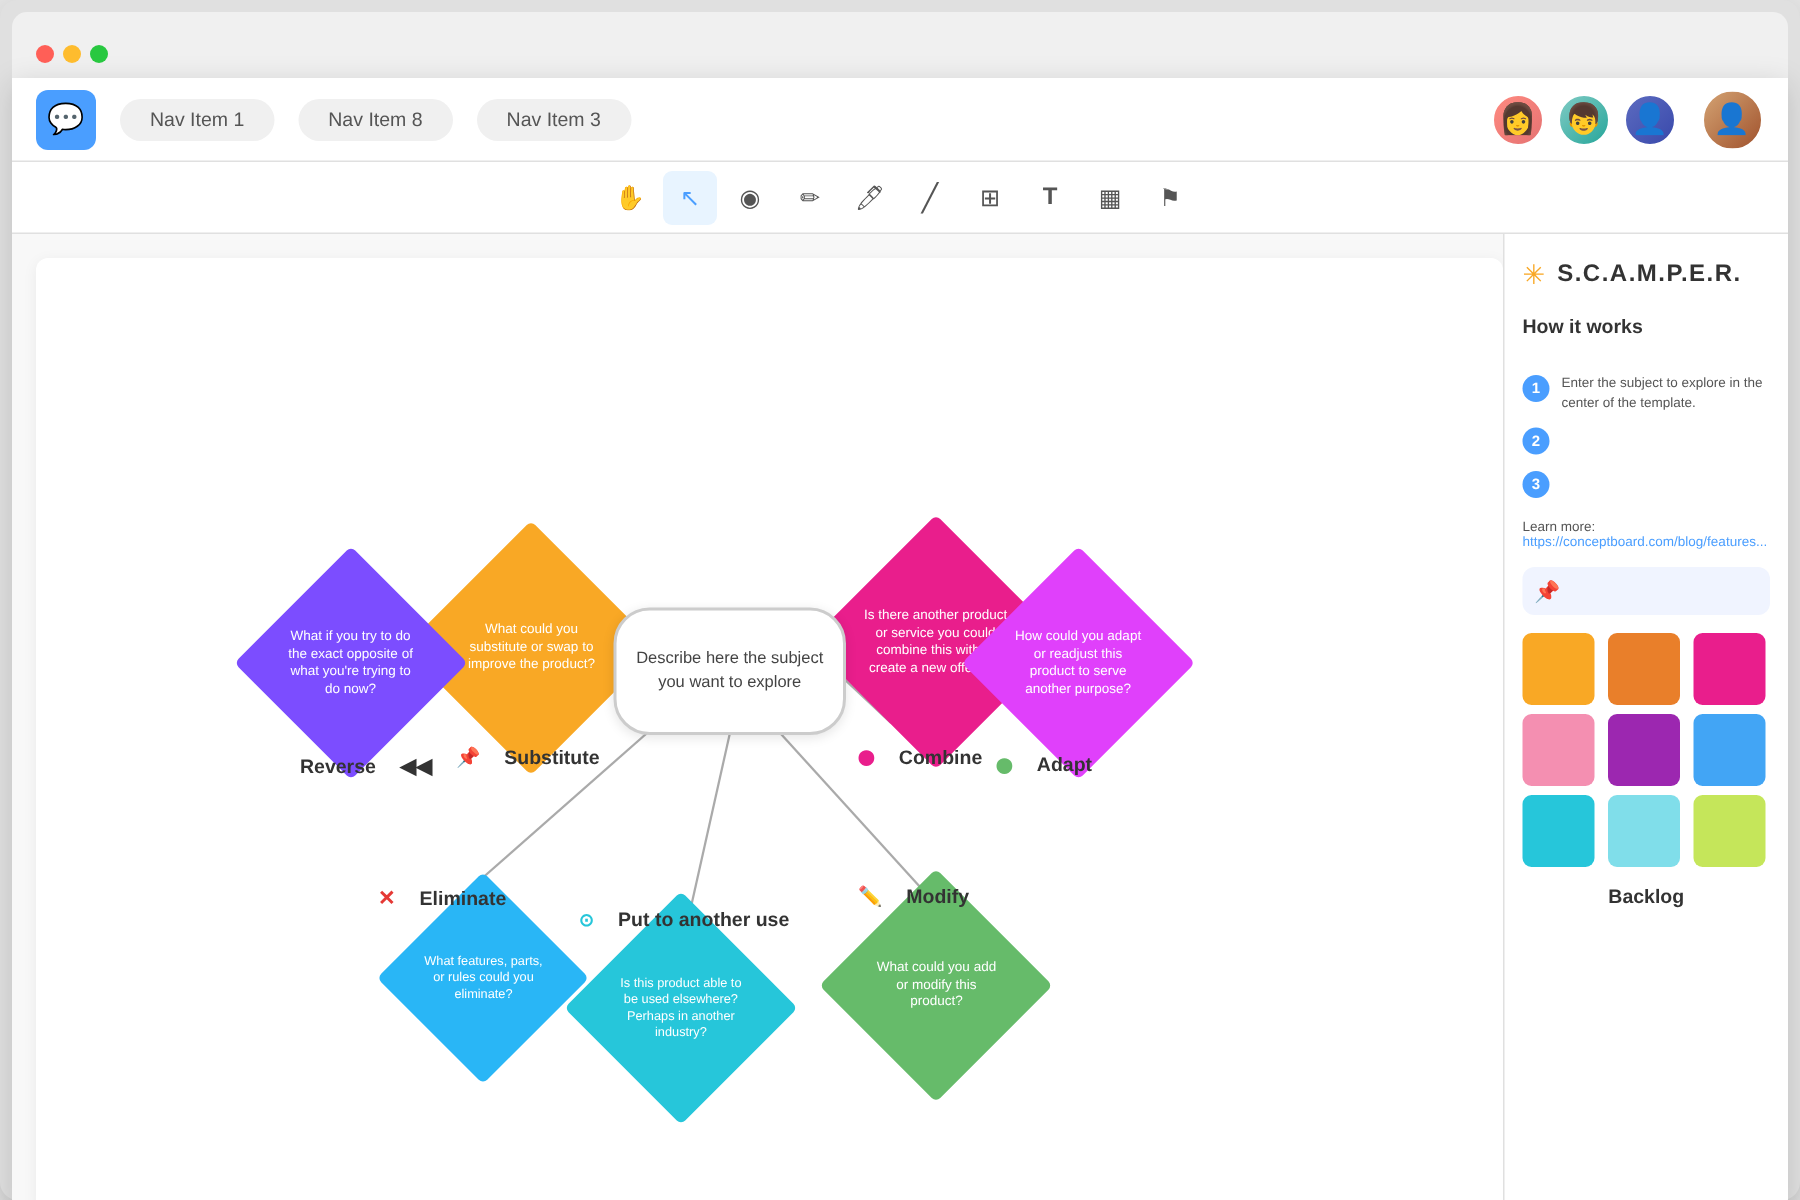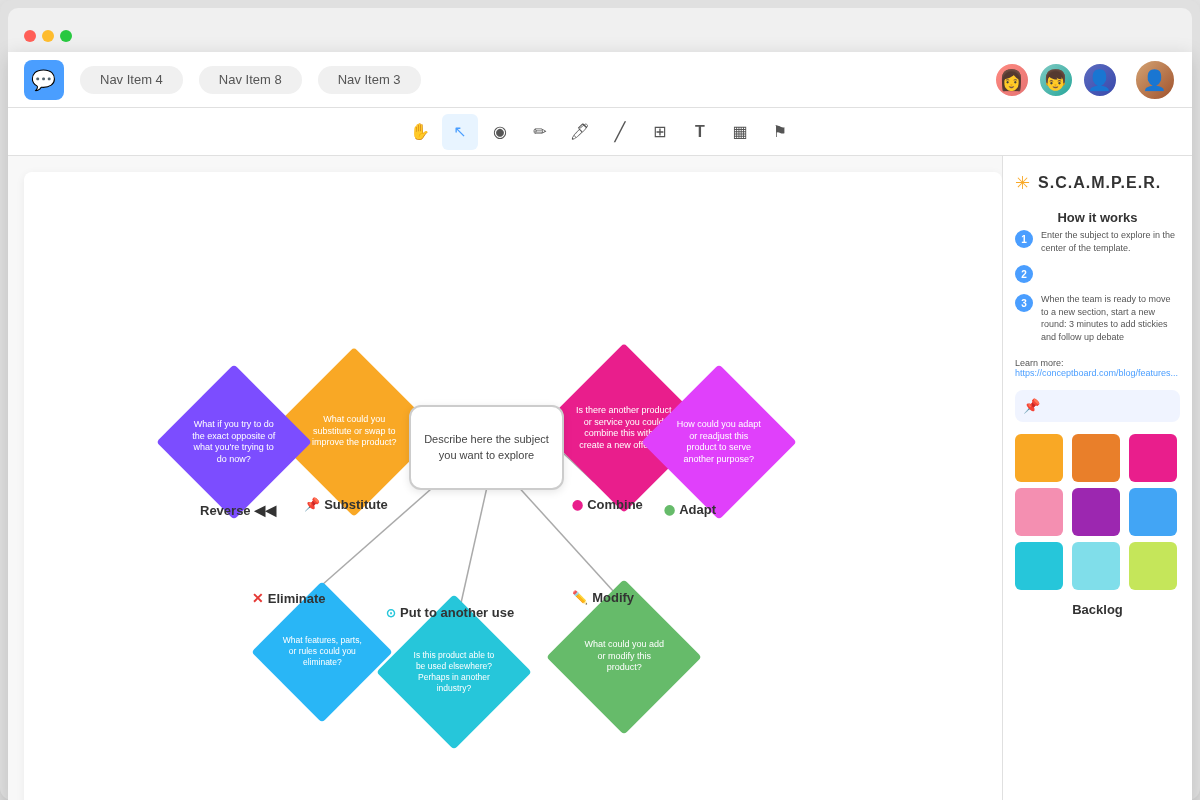--- a/index.html
+++ b/index.html
@@ -111,40 +111,40 @@
       overflow: hidden;
     }
 
     
     .center-node {
       position: absolute;
       left: 50%; top: 50%;
       transform: translate(-50%, -50%);
       background: white;
       border: 2px solid #ccc;
-      border-radius: 12px;
+      border-radius: 24px;
       width: 130px;
       height: 80px;
       display: flex; align-items: center; justify-content: center;
       text-align: center;
       font-size: 12px;
       color: #333;
       font-weight: 500;
       box-shadow: 0 2px 8px rgba(0,0,0,0.1);
       z-index: 10;
       padding: 8px;
     }
 
     
     .node-label {
       position: absolute;
       font-size: 13px;
       font-weight: 600;
       color: #333;
-      display: flex; align-items: center; gap: 4px;
+      display: flex; align-items: center; gap: 16px;
     }
 
     
     .right-panel {
       width: 190px;
       background: #ffffff;
       border-left: 1px solid #e0e0e0;
       display: flex;
       flex-direction: column;
       overflow-y: auto;
@@ -155,22 +155,21 @@
       display: flex; align-items: center; gap: 8px;
       margin-bottom: 16px;
     }
     .scamper-logo { font-size: 18px; color: #f9a825; }
     .panel-title { font-size: 16px; font-weight: 700; color: #333; letter-spacing: 1px; text-align: right; }
 
     .how-it-works-title {
       font-size: 13px;
       font-weight: 700;
       color: #333;
-      margin-bottom: 4px;
-      text-align: center;
+      margin-bottom: 24px;
     }
 
     .step-item {
       display: flex; gap: 8px; margin-bottom: 10px;
       align-items: flex-start;
     }
     .step-num {
       width: 18px; height: 18px;
       background: #4a9eff;
       border-radius: 50%;
@@ -226,21 +225,21 @@
       <div class="tl red"></div>
       <div class="tl yellow"></div>
       <div class="tl green"></div>
     </div>
   </div>
 
   <div class="app-window">
 
     <div class="app-header">
       <div class="app-logo">💬</div>
-      <div class="nav-pill">Nav Item 4</div>
+      <div class="nav-pill">Nav Item 1</div>
       <div class="nav-pill">Nav Item 8</div>
       <div class="nav-pill">Nav Item 3</div>
       <div class="header-right">
         <div class="avatar a1" style="background:linear-gradient(135deg,#ff8a80,#e57373); font-size:20px;">👩</div>
         <div class="avatar a2" style="background:linear-gradient(135deg,#80cbc4,#26a69a); font-size:20px;">👦</div>
         <div class="avatar a3" style="background:linear-gradient(135deg,#5c6bc0,#3949ab); font-size:20px;">👤</div>
         <div class="avatar a4" style="background:linear-gradient(135deg,#d4a373,#a0522d); font-size:20px; margin-left:8px; width:42px;height:42px;">👤</div>
       </div>
     </div>
 
@@ -366,21 +365,20 @@
 
         <div class="step-item">
           <div class="step-num">1</div>
           <div class="step-text">Enter the subject to explore in the center of the template.</div>
         </div>
         <div class="step-item">
           <div class="step-num">2</div>
         </div>
         <div class="step-item">
           <div class="step-num">3</div>
-          <div class="step-text">When the team is ready to move to a new section, start a new round: 3 minutes to add stickies and follow up debate</div>
         </div>
 
         <div class="learn-more">
           <span>Learn more:</span>
           <a href="#">https://conceptboard.com/blog/features...</a>
         </div>
 
         <div class="pinned-note">
           <span class="pinned-icon">📌</span>
         </div>

